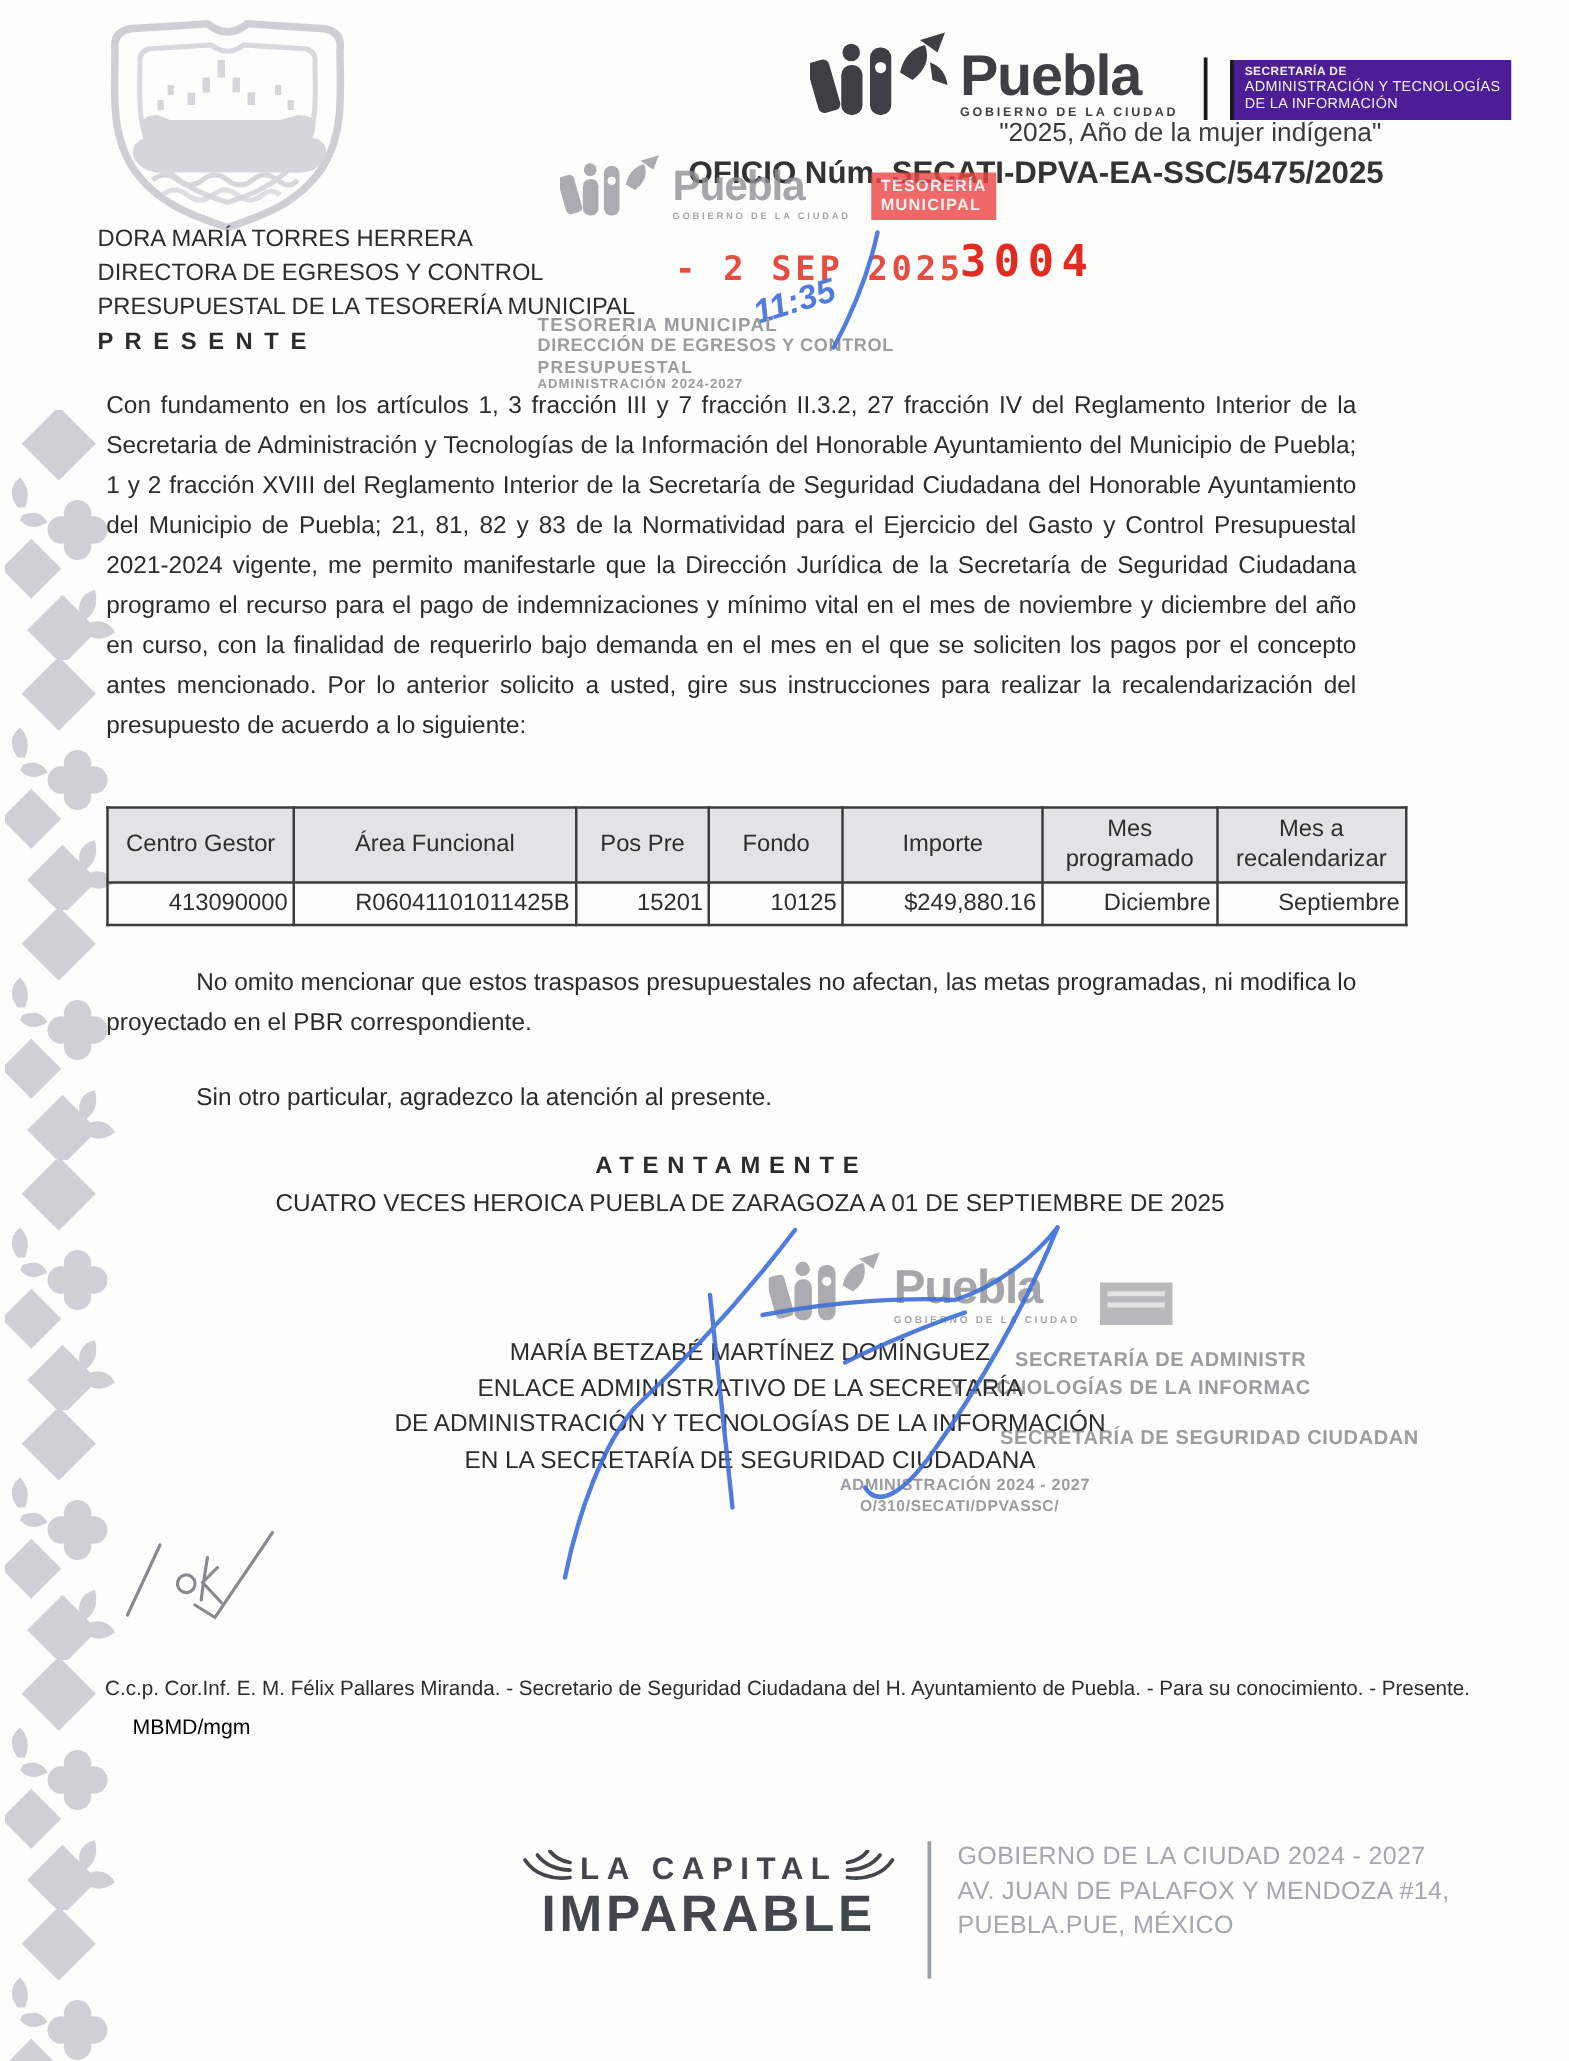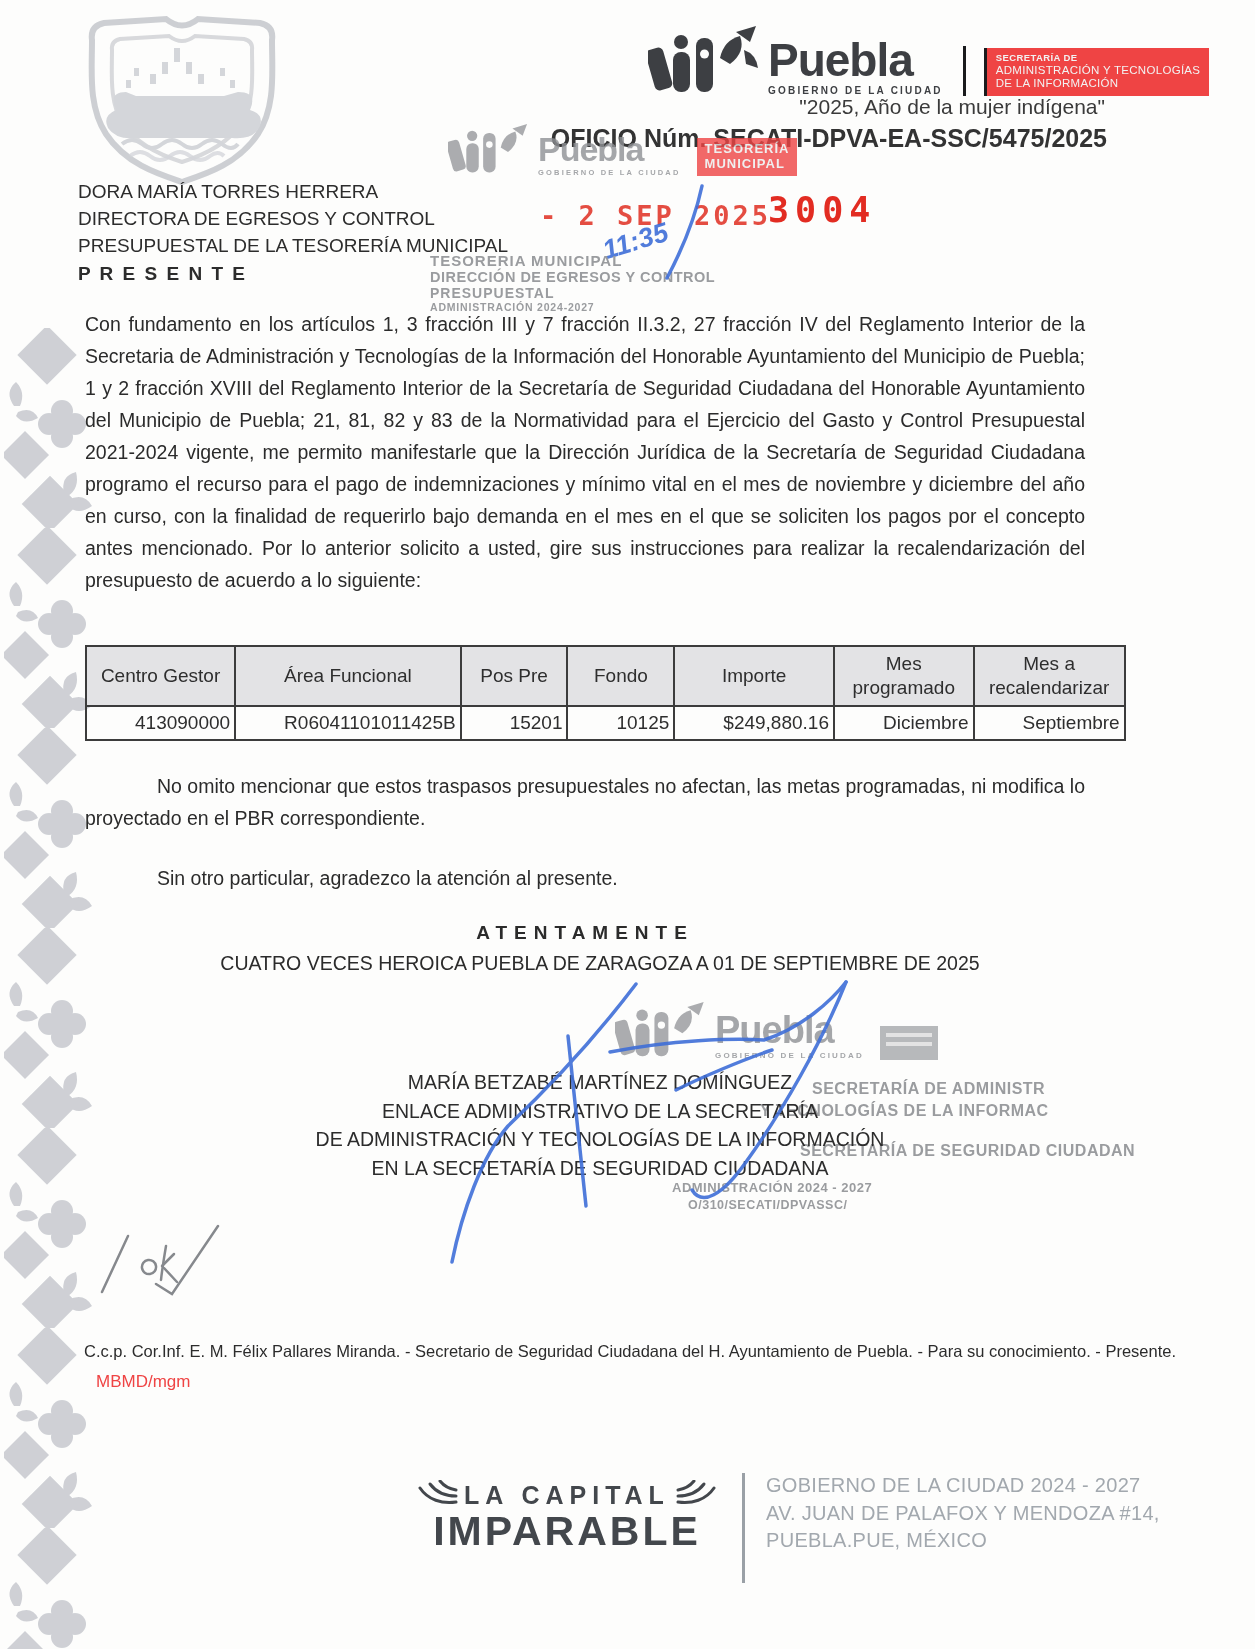--- a/index.html
+++ b/index.html
@@ -15,21 +15,21 @@
   
   .brand { position:absolute; display:flex; align-items:flex-start; }
   .brand-main { display:flex; align-items:flex-end; gap:8px; }
   .brand-word { display:flex; flex-direction:column; line-height:1; }
   .brand-name { font-weight:bold; letter-spacing:-1px; }
   .brand-tagline { font-weight:bold; letter-spacing:2.2px; margin-top:3px; }
   .hdr-brand { left:648px; top:24px; color:#3d3f43; }
   .hdr-brand .brand-name { font-size:46px; }
   .hdr-brand .brand-tagline { font-size:10px; }
   .dept-box {
-    background:#ef4444; color:#f2f2f2; padding:5px 9px 6px 9px;
+    background:#4c1d95; color:#f2f2f2; padding:5px 9px 6px 9px;
     margin-left:10px; border-left:3px solid #1a1b1d; line-height:1.15;
   }
   .dept-box .d1 { font-size:9.5px; font-weight:bold; letter-spacing:.4px; }
   .dept-box .d2, .dept-box .d3 { font-size:11.5px; font-weight:normal; letter-spacing:.3px; }
   .hdr-sep { width:3px; background:#1a1b1d; height:50px; margin-left:12px; }
   .motto { position:absolute; right:150px; top:95px; font-size:21px; color:#3a3a3a; }
   .oficio { position:absolute; right:148px; top:124px; font-size:25px; color:#333; font-weight:bold; }
   
   .rcv-stamp { left:448px; top:122px; color:#8f9195; opacity:.8; }
   .rcv-stamp .brand-name { font-size:34px; }
@@ -80,21 +80,21 @@
   .sig-block { position:absolute; left:250px; top:1068px; width:700px; text-align:center;
     font-size:19.5px; line-height:28.5px; color:#2c2c2c; }
   .sig-gray { position:absolute; color:#9a9c9f; font-weight:bold; letter-spacing:.5px; }
   .sg1 { left:812px; top:1080px; font-size:16px; }
   .sg2 { left:760px; top:1102px; font-size:16px; }
   .sg3 { left:800px; top:1142px; font-size:16px; }
   .sg4 { left:672px; top:1180px; font-size:13px; }
   .sg5 { left:688px; top:1198px; font-size:12.5px; }
   
   .cc-line { position:absolute; left:84px; top:1342px; width:1110px; font-size:16.5px; color:#2c2c2c; }
-  .cc-initials { position:absolute; left:96px; top:1372px; font-size:17px; color:#ef4444; }
+  .cc-initials { position:absolute; left:106px; top:1372px; font-size:17px; color:#000000; }
   
   .footer-logo { position:absolute; left:402px; top:1480px; width:330px; text-align:center; color:#43474c; }
   .cap-row { display:flex; align-items:center; justify-content:center; gap:6px; }
   .cap-text { font-size:25px; font-weight:bold; letter-spacing:6px; }
   .imp-text { font-size:41px; font-weight:bold; letter-spacing:3px; margin-top:-2px; }
   .footer-sep { position:absolute; left:742px; top:1473px; width:2.5px; height:110px; background:#9aa0a6; }
   .footer-address { position:absolute; left:766px; top:1472px; font-size:20px; line-height:27.5px;
     color:#a2a8ae; letter-spacing:.3px; }
   .overlay-ink { position:absolute; left:0; top:0; pointer-events:none; }
 </style>

